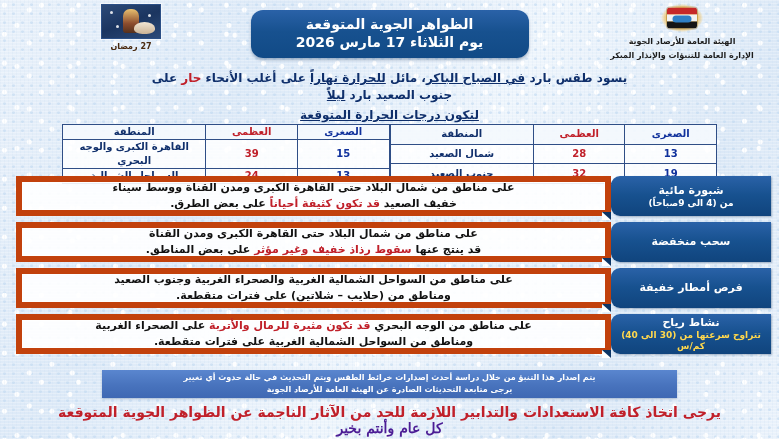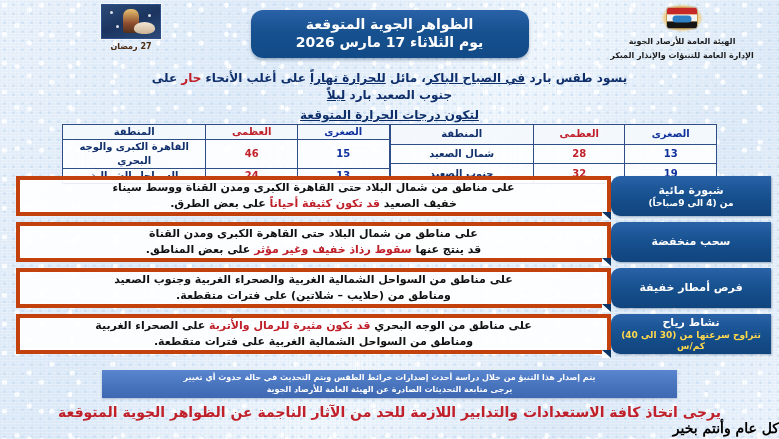--- a/index.html
+++ b/index.html
@@ -125,42 +125,42 @@
   .plabel .t2{font-size:9px;font-weight:bold;line-height:1.2;margin-top:1px;}
   .plabel .t2.y{color:#ffd84d;}
   .plabel:after{
     content:"";position:absolute;left:-9px;bottom:-4px;
     border-width:0 9px 8px 0;border-style:solid;
     border-color:transparent #0b3straight transparent transparent;
     border-right-color:#0b3566;
   }
   .ptext{
     flex:1;margin-left:8px;
-    border:4px solid #c2410c;background:rgba(255,255,255,.9);
+    border:6px solid #c2410c;background:rgba(255,255,255,.9);
     box-shadow:inset 0 0 0 1px rgba(255,255,255,.8);
     display:flex;align-items:center;justify-content:center;padding:2px 8px;
   }
   .ptext p{margin:0;font-size:11px;font-weight:bold;color:#111;line-height:1.5;text-align:justify;text-align-last:center;width:100%;}
   .ptext .em{color:#c0202a;}
 
   
   .note{
     position:absolute;left:102px;right:102px;top:370px;height:28px;
     border-radius:0;background:linear-gradient(180deg,#5a86cf 0%,#4873bd 55%,#3f68b3 100%);
     color:#fff;display:flex;flex-direction:column;align-items:center;justify-content:center;
     box-shadow:0 1px 2px rgba(40,70,120,.3);padding:0 8px;
   }
   .note span{font-size:8px;font-weight:bold;line-height:1.45;text-align:center;}
   .advice{
     position:absolute;left:0;right:0;top:404px;text-align:center;
     font-size:14px;font-weight:bold;color:#c0202a;
   }
   .greeting{
-    position:absolute;left:0;right:0;top:420px;text-align:right;
-    font-size:14px;font-weight:bold;color:#000000;font-family:"DejaVu Serif","Liberation Serif",serif;
+    position:absolute;left:0;right:0;top:420px;text-align:center;
+    font-size:14px;font-weight:bold;color:#4c1d95;font-family:"DejaVu Serif","Liberation Serif",serif;
   }
 </style>
 </head>
 <body>
 
 <div id="page"></div>
 <div class="noise"></div>
 
 <div class="wrap">
 
@@ -230,21 +230,21 @@
 
     <table class="temp">
       <tbody>
           <tr>
         <th class="min">الصغرى</th>
         <th class="max">العظمى</th>
         <th class="reg">المنطقة</th>
       </tr>
       <tr>
         <td class="min">15</td>
-        <td class="max">46</td>
+        <td class="max">39</td>
         <td class="reg">القاهرة الكبرى والوجه البحري</td>
       </tr>
       <tr>
         <td class="min">13</td>
         <td class="max">24</td>
         <td class="reg">السواحل الشمالية</td>
       </tr>
     </tbody>
       </table>
   </div>

